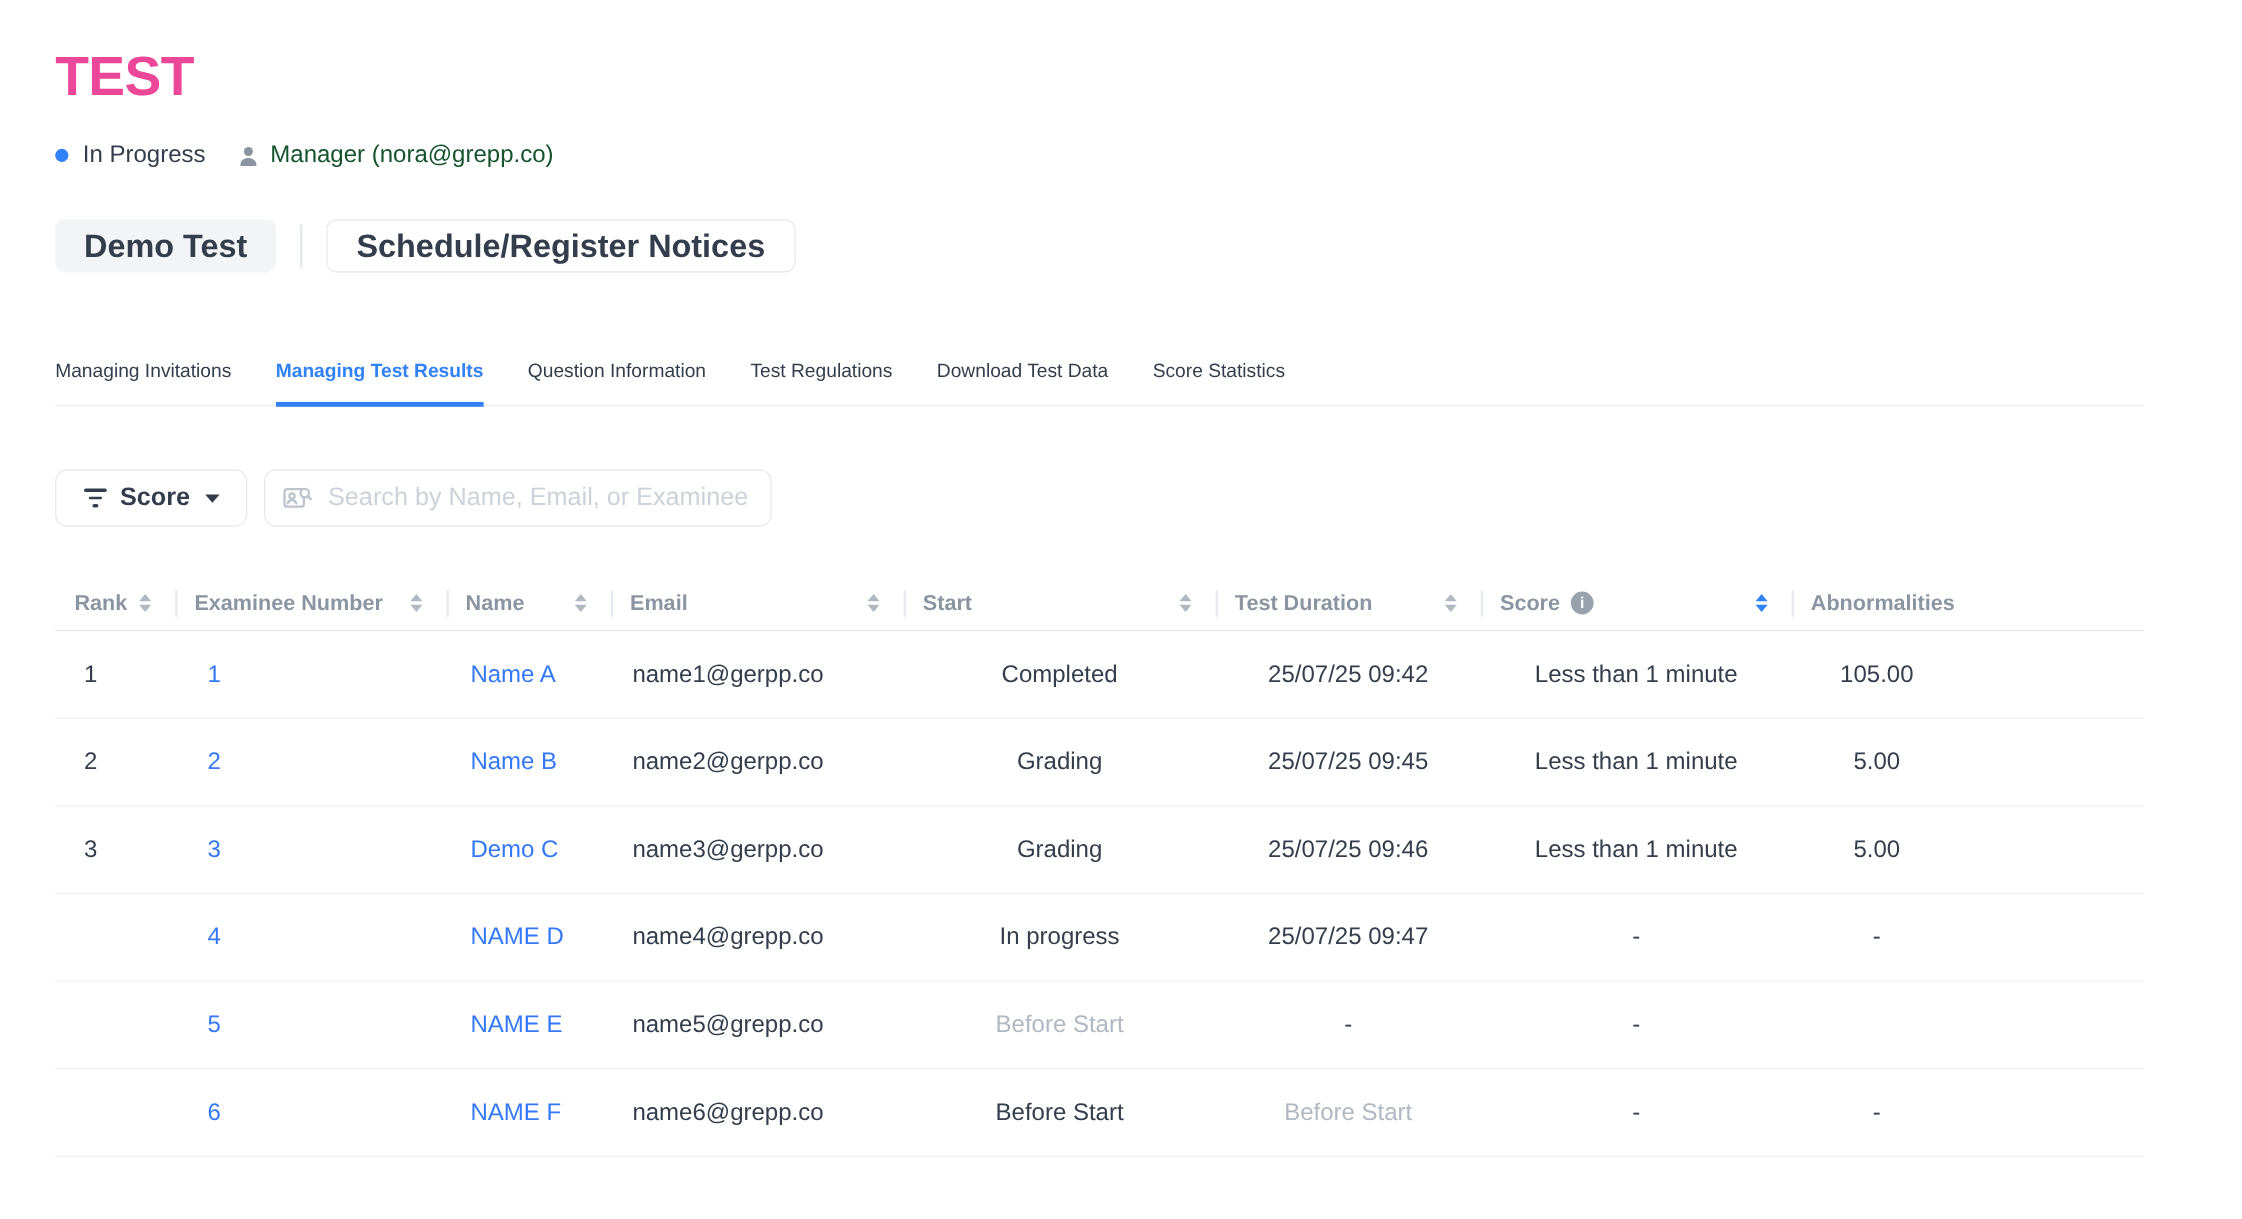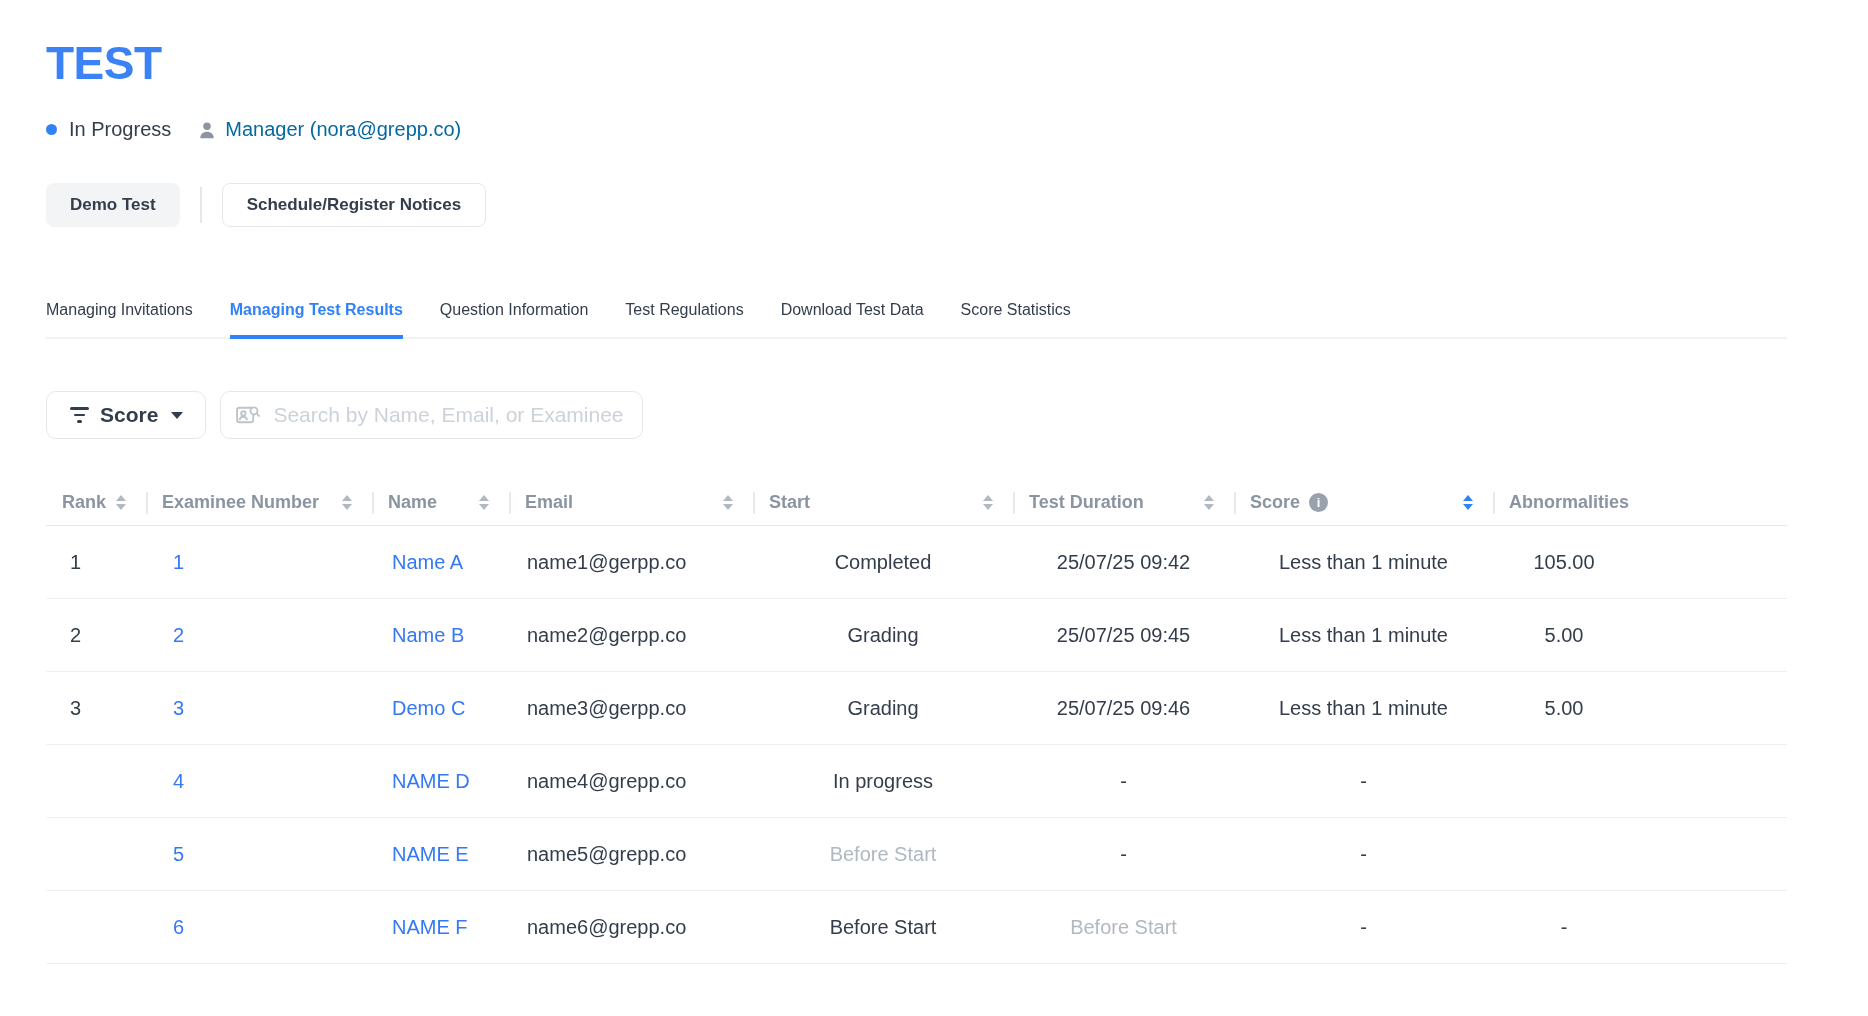--- a/index.html
+++ b/index.html
@@ -1,31 +1,31 @@
 <!DOCTYPE html>
 <html><head>
 <meta charset="utf-8">
 <style>
   * { box-sizing: border-box; margin: 0; padding: 0; }
   html, body { width: 1868px; height: 1016px; background: #ffffff; overflow: hidden; }
   body { font-family: "Liberation Sans", "DejaVu Sans", sans-serif; color: #333d4b; }
   .page { padding: 36px 46px 0 46px; width: 1833px; }
 
   
-  .title { font-size: 46px; font-weight: 800; color: #3b82f6; letter-spacing: -0.5px; }
+  .title { font-size: 46px; font-weight: 800; color: #ec4899; letter-spacing: -0.5px; }
   .status-row { display: flex; align-items: center; margin-top: 28px; font-size: 20px; }
   .dot { width: 11px; height: 11px; border-radius: 50%; background: #3182f6; margin-right: 12px; }
   .status-label { color: #333d4b; font-weight: 500; }
-  .manager { display: flex; align-items: center; margin-left: 26px; color: #0369a1; text-align: right; }
+  .manager { display: flex; align-items: center; margin-left: 26px; color: #14532d; text-align: right; }
   .person-icon { width: 20px; height: 20px; margin-right: 8px; }
 
   
   .actions { display: flex; align-items: center; margin-top: 42px; }
   .btn { height: 44px; display: inline-flex; align-items: center; padding: 0 24px;
-         border-radius: 8px; font-size: 17px; font-weight: 600; color: #333d4b;
+         border-radius: 8px; font-size: 27px; font-weight: 600; color: #333d4b;
          background: #ffffff; border: none; cursor: pointer; font-family: inherit; }
   .btn-gray { background: #f2f4f6; }
   .btn-outline { border: 1.5px solid #e5e8eb; }
   .v-divider { width: 2px; height: 36px; background: #e5e8eb; margin: 0 20px; }
 
   
   .tabs { display: flex; gap: 37px; margin-top: 74px; border-bottom: 2px solid #f0f2f4; width: 1741px; }
   .tab { position: relative; font-size: 16px; font-weight: 500; color: #333d4b;
          padding-bottom: 18px; cursor: pointer; white-space: nowrap; }
   .tab.active { color: #3182f6; font-weight: 600; }
@@ -244,20 +244,21 @@
     <div class="tr trow">
       <div class="td col-rank"></div>
       <div class="td col-exam">
           <a class="cell-link">4</a>
         </div>
       <div class="td col-name">
           <a class="cell-link">NAME D</a>
         </div>
       <div class="td col-email">name4@grepp.co</div>
       <div class="td center">In progress</div>
+      <div class="td center">25/07/25 09:47</div>
       <div class="td center">-</div>
       <div class="td center">-</div>
       <div class="td center"></div>
     </div>
 
     <div class="tr trow">
       <div class="td col-rank"></div>
       <div class="td col-exam">
           <a class="cell-link">5</a>
         </div>

